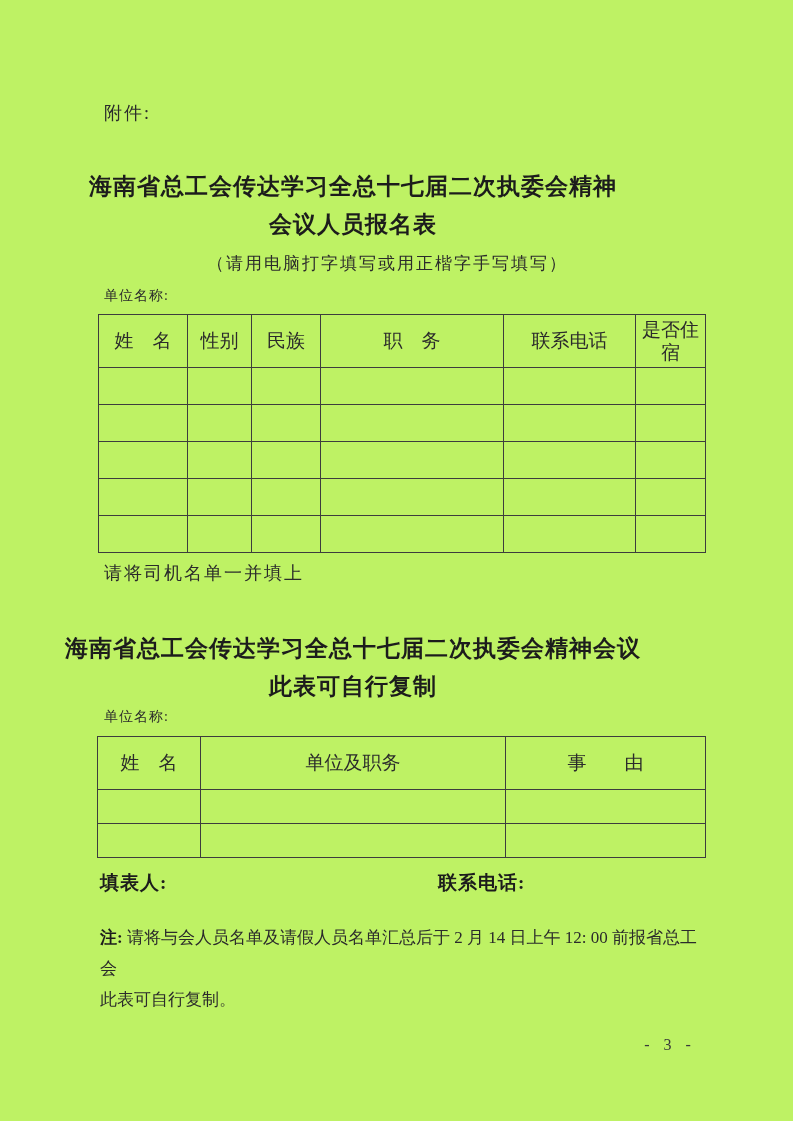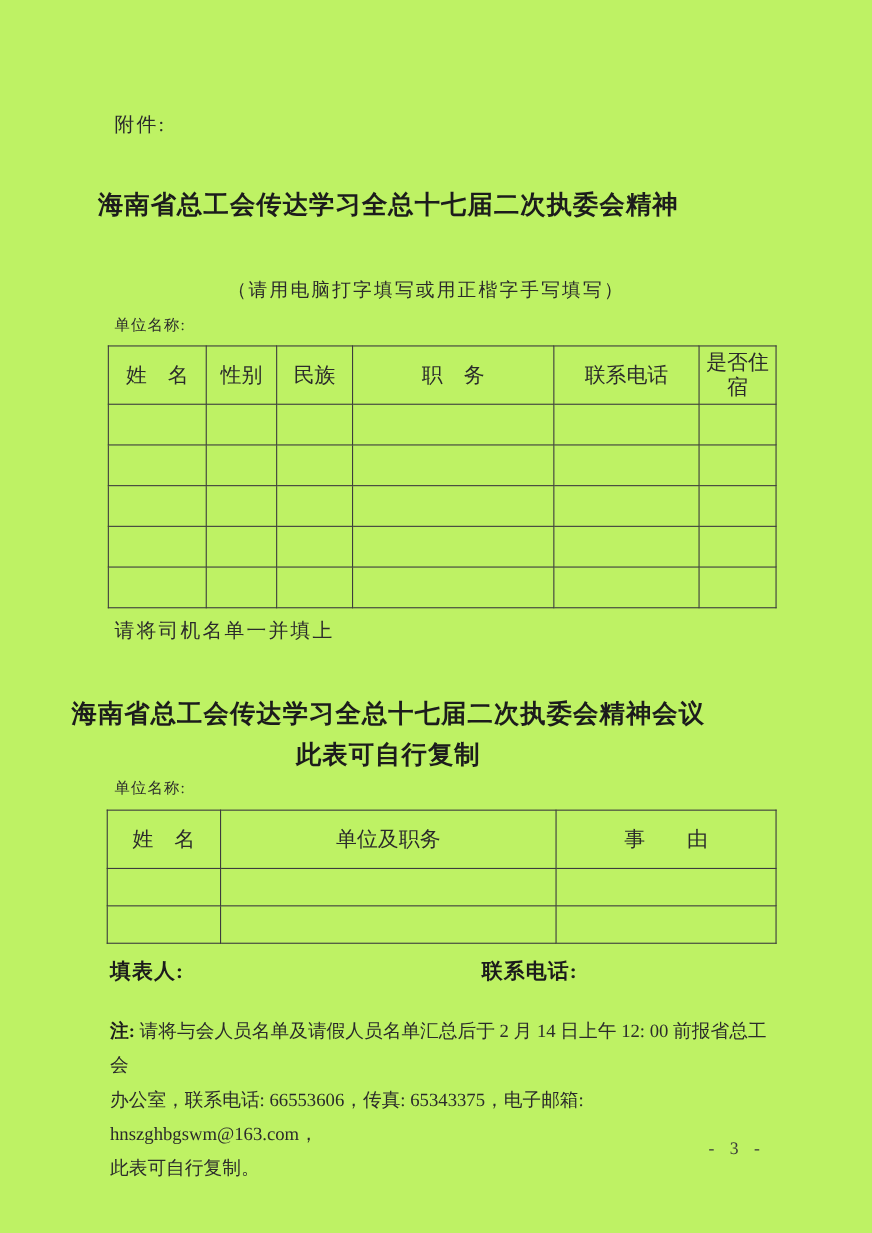--- a/index.html
+++ b/index.html
@@ -101,20 +101,21 @@
   }
 </style>
 </head>
 <body>
 
 <div class="page">
 
   <div class="abs attachment">附件:</div>
 
   <div class="abs doc-title t1-l1">海南省总工会传达学习全总十七届二次执委会精神</div>
+  <div class="abs doc-title t1-l2">会议人员报名表</div>
   <div class="abs subtitle">（请用电脑打字填写或用正楷字手写填写）</div>
   <div class="abs unit-label unit1">单位名称:</div>
 
   <table class="abs form-table tbl1">
     <colgroup>
       <col style="width:89px">
         <col style="width:64px">
         <col style="width:69px">
       <col style="width:183px">
         <col style="width:132px">
@@ -205,19 +206,18 @@
           <td></td>
         </tr>
     </tbody>
   </table>
 
   <div class="abs fill-label fill-left">填表人:</div>
   <div class="abs fill-label fill-right">联系电话:</div>
 
   <div class="abs note">
     <div><span class="bold">注: </span><span>请将与会人员名单及请假人员名单汇总后于 2 月 14 日上午 12: 00 前报省总工会</span></div>
-    <div>办公室，联系电话: 66553606，传真: 65343375，电子邮箱: hnszghbgswm@163.com，</div>
     <div>此表可自行复制。</div>
   </div>
 
   <div class="abs pageno">- 3 -</div>
 
 </div>
 
 </body></html>

